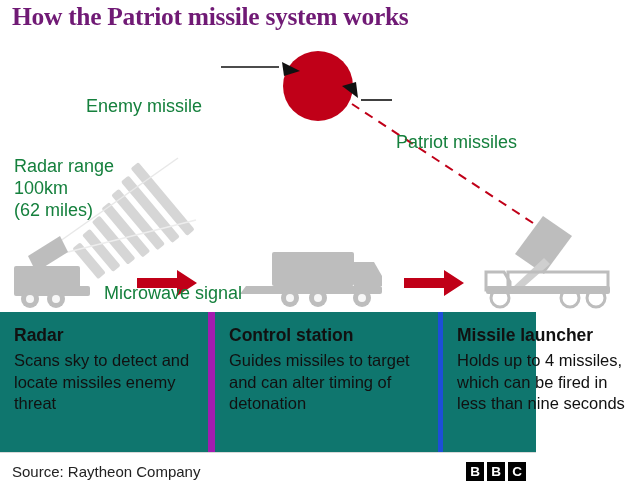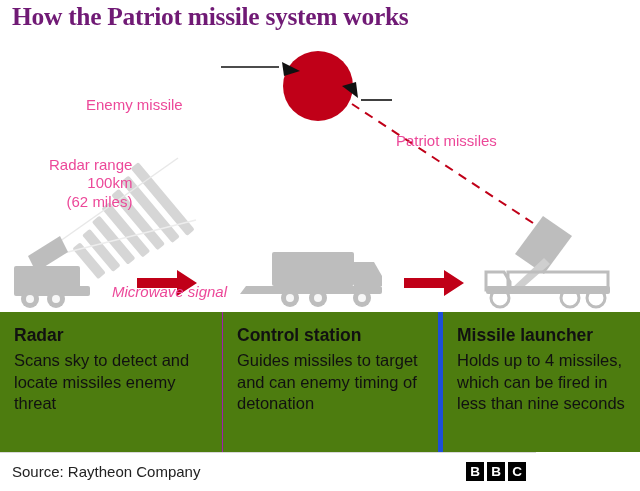--- a/index.html
+++ b/index.html
@@ -36,61 +36,58 @@
     left: 0;
     top: 40px;
     width: 640px;
     height: 272px;
   }
   .diagram-area svg {
     display: block;
   }
   .label {
     position: absolute;
-    font-size: 15px;
-    color: #ec4899;
+    font-size: 18px;
+    color: #15803d;
     line-height: 1.22;
     white-space: pre-line;
-    text-align: right;
   }
   .label-enemy {
     left: 86px;
     top: 56px;
   }
   .label-patriot {
     left: 396px;
     top: 92px;
   }
   .label-radar-range {
     left: 14px;
     top: 116px;
-    margin-left: 35px;
   }
   .label-microwave {
-    left: 112px;
+    left: 104px;
     top: 243px;
-    font-style: italic;
   }
   .panels {
     position: absolute;
     left: 0;
     top: 312px;
-    width: 640px;
+    width: 536px;
     height: 140px;
-    background: #4d7c0f;
+    background: #0f766e;
   }
   .panel {
     position: absolute;
     top: 0;
     height: 140px;
     box-sizing: border-box;
     padding: 13px 14px 0 14px;
   }
   .panel.p0 { left: 0px; width: 222px; }
-  .panel.p1 { left: 222px; width: 216px; border-left: 1px solid #a21caf; }
+  .panel.p1 { left: 208px; width: 216px; border-left: 7px solid #a21caf; }
   .panel.p2 { left: 438px; width: 202px; border-left: 5px solid #1d4ed8; }
   .panel-heading {
     font-size: 17.5px;
     font-weight: bold;
     color: #111111;
     margin: 0 0 5px 0;
     line-height: 1.15;
   }
   .panel-body {
     font-size: 16.5px;
@@ -237,21 +234,21 @@
     <div class="label label-microwave">Microwave signal</div>
   </div>
 
   <div class="panels">
     <div class="panel p0">
       <div class="panel-heading">Radar</div>
       <div class="panel-body">Scans sky to detect and locate missiles enemy threat</div>
     </div>
     <div class="panel p1">
       <div class="panel-heading">Control station</div>
-      <div class="panel-body">Guides missiles to target and can enemy timing of detonation</div>
+      <div class="panel-body">Guides missiles to target and can alter timing of detonation</div>
     </div>
     <div class="panel p2">
       <div class="panel-heading">Missile launcher</div>
       <div class="panel-body">Holds up to 4 missiles, which can be fired in less than nine seconds</div>
     </div>
   </div>
 
   <div class="footer">
     <div class="source">Source: Raytheon Company</div>
     <div class="bbc-logo">

